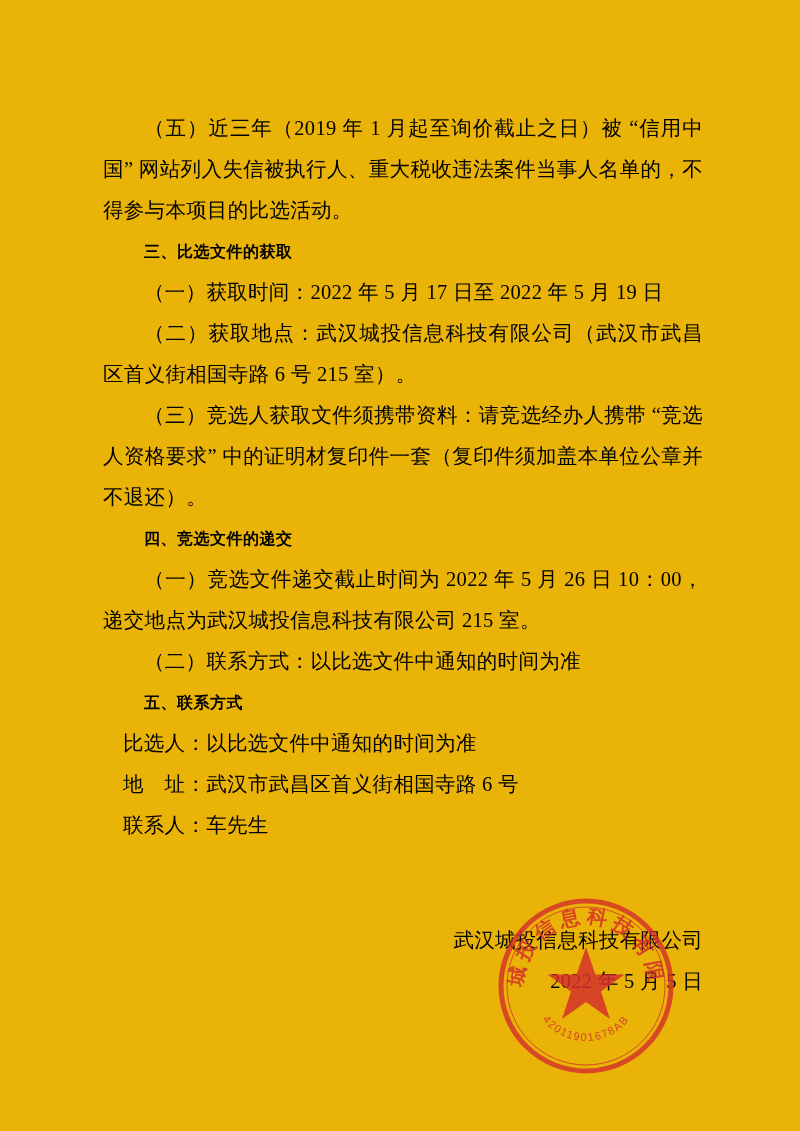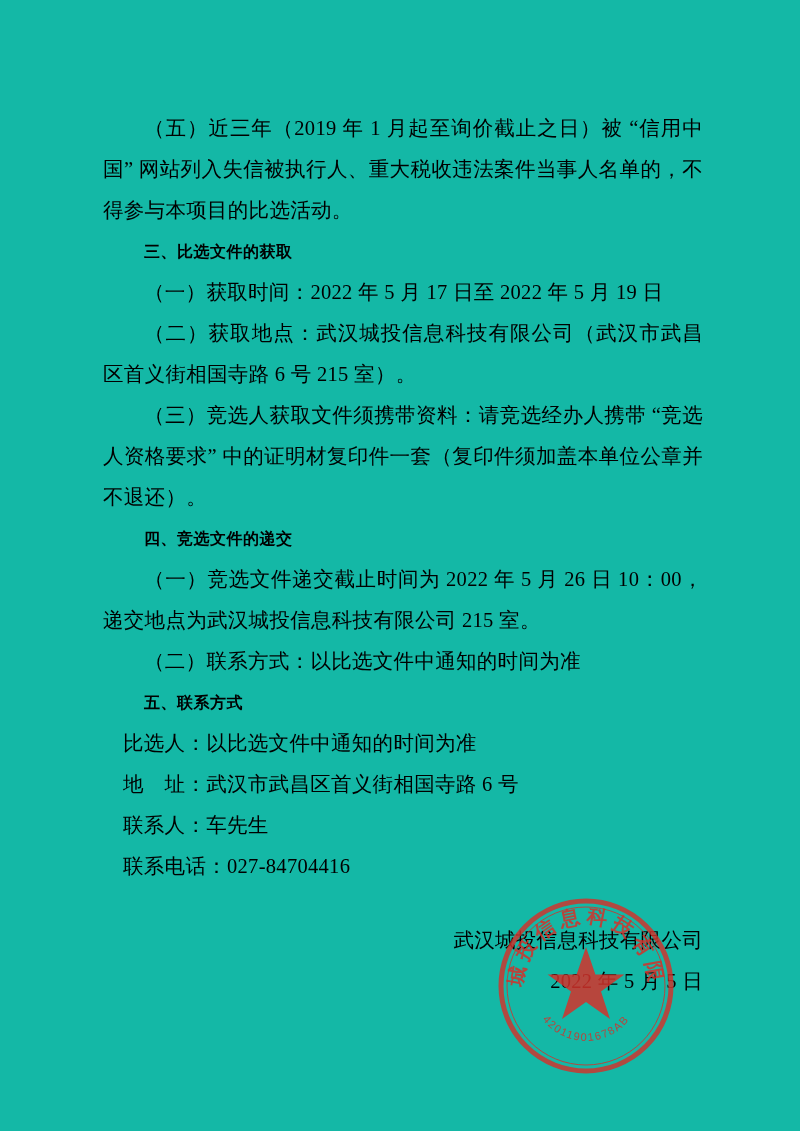--- a/index.html
+++ b/index.html
@@ -13,21 +13,21 @@
     position: relative;
     font-family: "Liberation Serif", "DejaVu Serif", serif;
     color: #000000;
     overflow: hidden;
   }
   .page {
     position: absolute;
     left: 0; top: 0;
     width: 800px;
     height: 1131px;
-    background: #14b8a6;
+    background: #eab308;
   }
   .doc-body {
     position: absolute;
     left: 103px;
     top: 108px;
     width: 600px;
   }
   .para {
     font-size: 20.5px;
     line-height: 41px;
@@ -105,21 +105,20 @@
     <p class="para indent">（二）联系方式：以比选文件中通知的时间为准</p>
 
     <p class="heading">五、联系方式</p>
 
     <p class="contact-line">比选人：以比选文件中通知的时间为准</p>
 
     <p class="contact-line">地　址：武汉市武昌区首义街相国寺路 6 号</p>
 
     <p class="contact-line bold-label">联系人：车先生</p>
 
-    <p class="contact-line bold-label">联系电话：027-84704416</p>
 
   </div>
 
   <div class="sig-block">
     <div class="sig-line">武汉城投信息科技有限公司</div>
     <div class="sig-line">2022 年 5 月 5 日</div>
   </div>
 
   <div class="seal">
     <svg width="178" height="178" viewBox="0 0 178 178" xmlns="http://www.w3.org/2000/svg">

